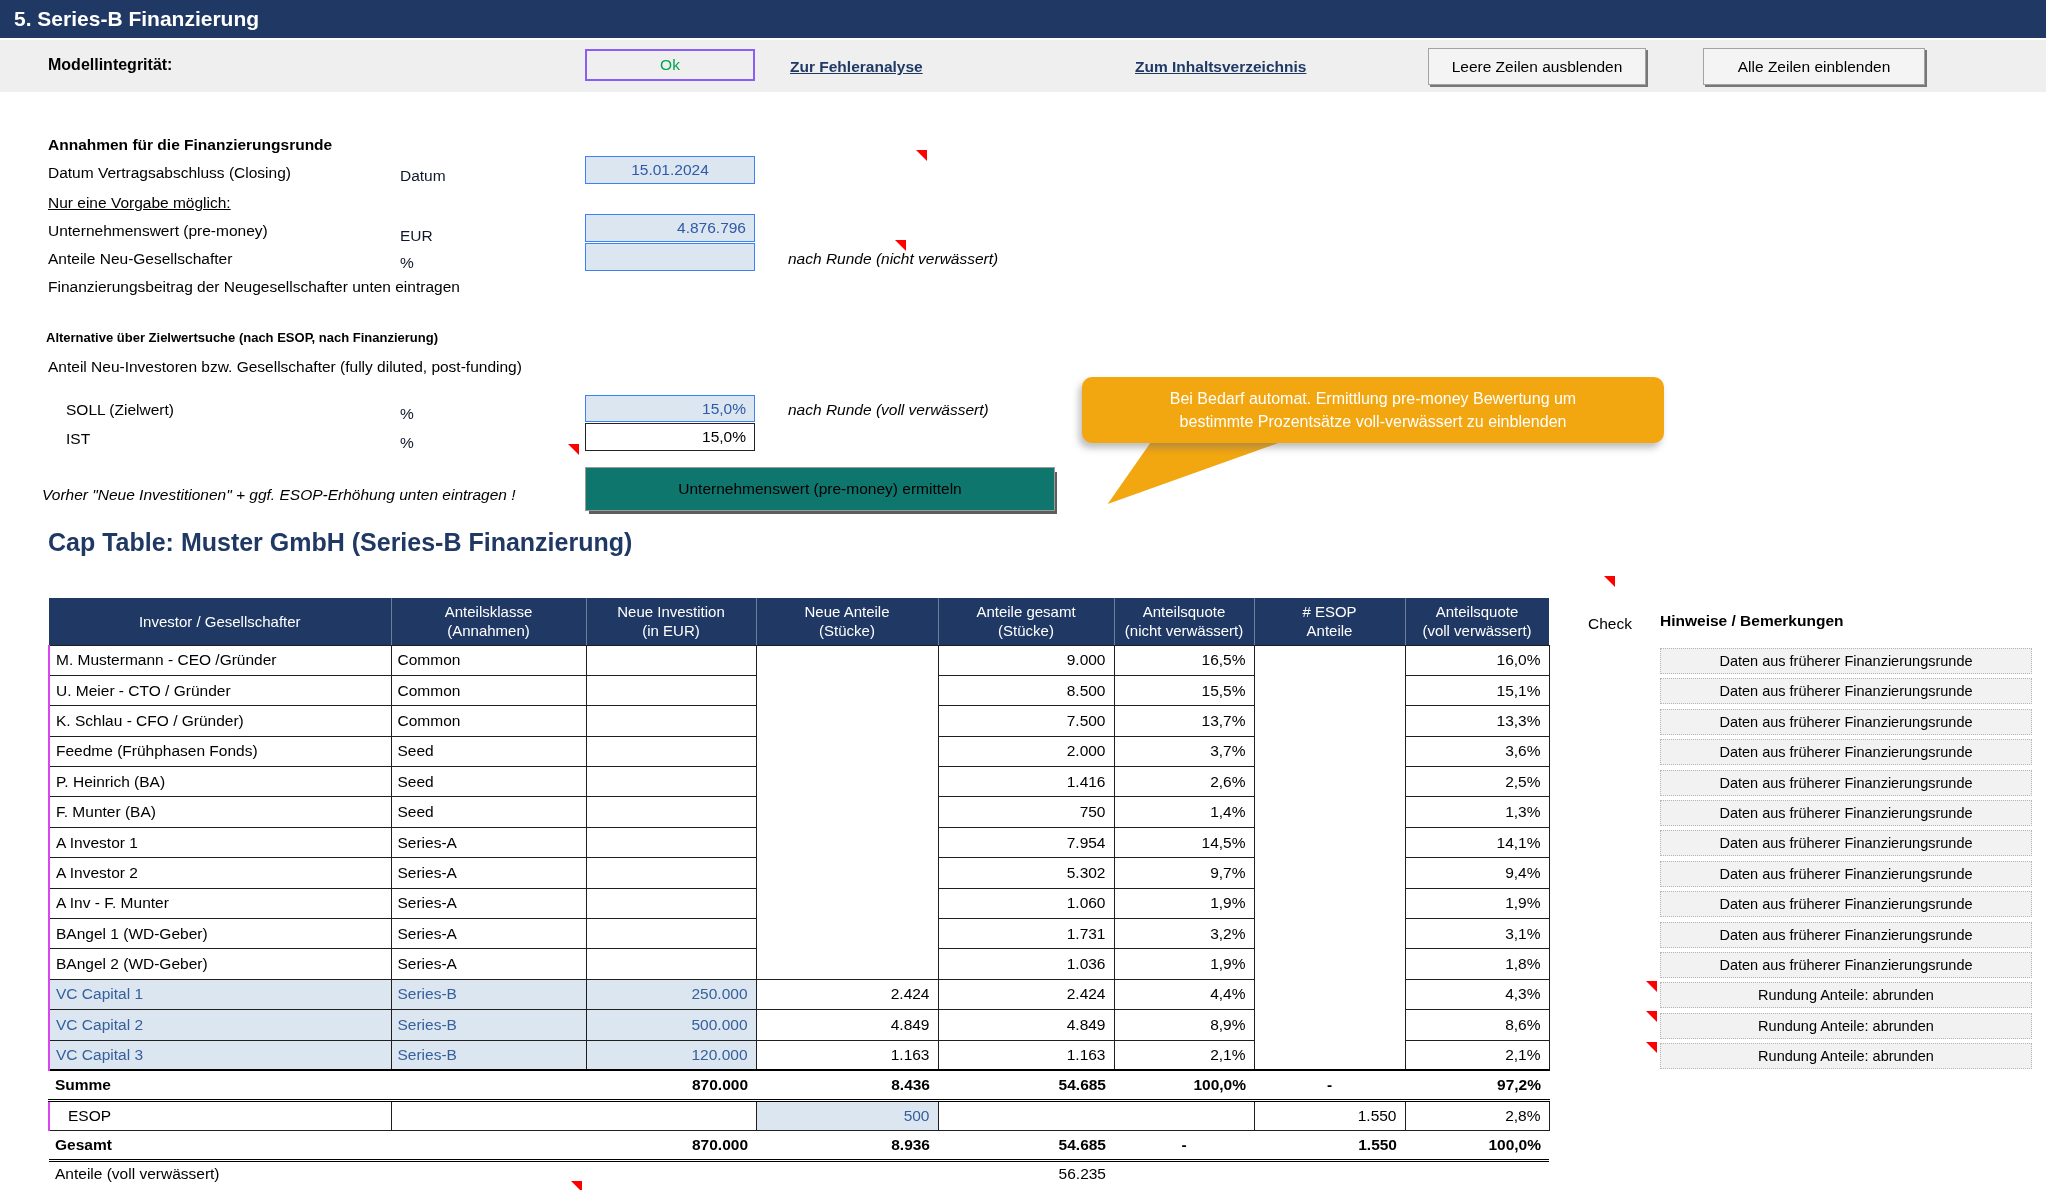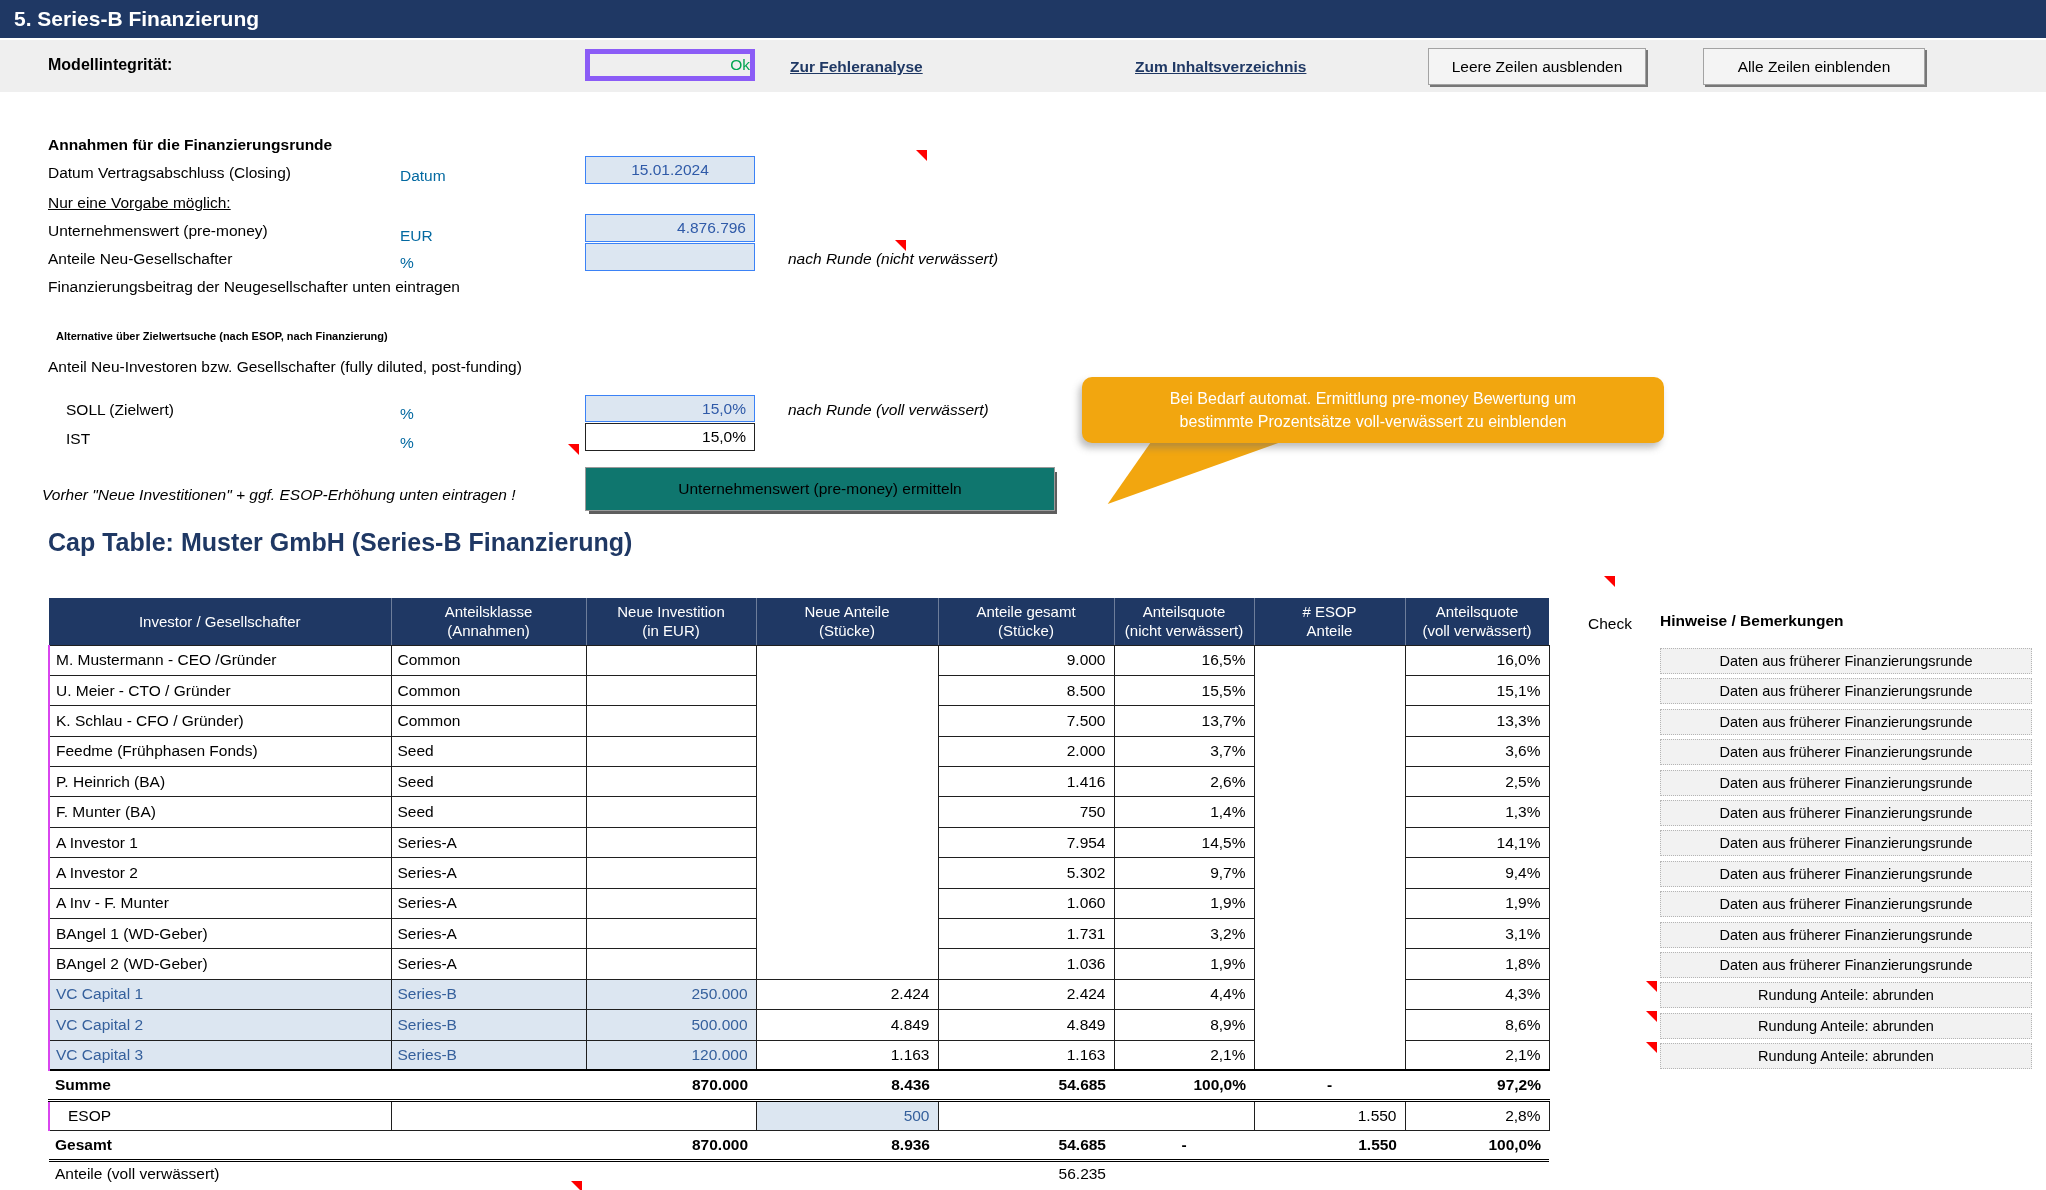--- a/index.html
+++ b/index.html
@@ -7,27 +7,27 @@
        font-family:"Liberation Sans","DejaVu Sans",sans-serif;font-size:15.5px}
   .abs{position:absolute;box-sizing:border-box}
   
   #titlebar{left:0;top:0;width:2046px;height:38px;background:#1f3864;color:#fff;
             font-weight:bold;font-size:21px;line-height:38px;padding-left:14px}
   #graybar{left:0;top:40px;width:2046px;height:52px;background:#efefef}
   .lbl-b{font-weight:bold;font-size:16px}
   .navlink{color:#1f3864;font-weight:bold;text-decoration:underline;font-size:15.5px;cursor:pointer}
   .xlbtn{background:#f4f4f4;border:1px solid #a3a3a3;box-shadow:2px 2px 0 #777;
          font-size:15.5px;text-align:center;cursor:pointer;display:flex;align-items:center;justify-content:center}
-  #okbox{border:5px solid #8b5cf6;color:#00a550;display:flex;align-items:center;justify-content:flex-end;font-size:15.5px}
+  #okbox{border:2px solid #8b5cf6;color:#00a550;display:flex;align-items:center;justify-content:center;font-size:15.5px}
   
   .inp{background:#dce6f1;border:1px solid #3b82f6;display:flex;align-items:center;font-size:15.5px;color:#2f5aa8}
   .inp.center{justify-content:center}
   .inp.right{justify-content:flex-end;padding-right:8px}
   .inp.white{background:#fff;border:1.5px solid #222;color:#000}
-  .unit{color:#0369a1}
+  .unit{color:#0f172a}
   .it{font-style:italic}
   .ul{text-decoration:underline}
   .mk{width:11px;height:11px;background:#f00;clip-path:polygon(0 0,100% 0,100% 100%)}
   
   #callout{left:1082px;top:377px;width:582px;height:66px;background:#f2a60f;border-radius:10px;
            color:#fff;font-size:16px;line-height:1.45;display:flex;flex-direction:column;align-items:center;
            justify-content:center;text-align:center;z-index:3;box-shadow:-3px 5px 7px rgba(110,110,110,.45)}
   #callout-tail{left:1100px;top:438px;width:192px;height:66px;background:#f2a60f;
                 clip-path:polygon(28% 0,100% 0,4% 100%);z-index:3}
   #bigbtn{left:585px;top:467px;width:470px;height:44px;background:#0f766e;border:1px solid #9a9a9a;
@@ -85,21 +85,21 @@
 <div class="abs unit" style="left:400px;top:227px">EUR</div>
 <div class="abs inp right" style="left:585px;top:214px;width:170px;height:28px">4.876.796</div>
 <div class="abs mk" style="left:895px;top:240px"></div>
 
 <div class="abs" style="left:48px;top:250px">Anteile Neu-Gesellschafter</div>
 <div class="abs unit" style="left:400px;top:254px">%</div>
 <div class="abs inp right" style="left:585px;top:243px;width:170px;height:28px"></div>
 <div class="abs it" style="left:788px;top:250px">nach Runde (nicht verwässert)</div>
 <div class="abs" style="left:48px;top:278px">Finanzierungsbeitrag der Neugesellschafter unten eintragen</div>
 
-<div class="abs lbl-b" style="left:56px;top:330px;font-size:11px">Alternative über Zielwertsuche (nach ESOP, nach Finanzierung)</div>
+<div class="abs lbl-b" style="left:46px;top:330px;font-size:13px">Alternative über Zielwertsuche (nach ESOP, nach Finanzierung)</div>
 <div class="abs" style="left:48px;top:358px">Anteil Neu-Investoren bzw. Gesellschafter (fully diluted, post-funding)</div>
 
 <div class="abs" style="left:66px;top:401px">SOLL (Zielwert)</div>
 <div class="abs unit" style="left:400px;top:405px">%</div>
 <div class="abs inp right" style="left:585px;top:395px;width:170px;height:27px">15,0%</div>
 <div class="abs it" style="left:788px;top:401px">nach Runde (voll verwässert)</div>
 
 <div class="abs" style="left:66px;top:430px">IST</div>
 <div class="abs unit" style="left:400px;top:434px">%</div>
 <div class="abs inp white right" style="left:585px;top:423px;width:170px;height:28px">15,0%</div>

